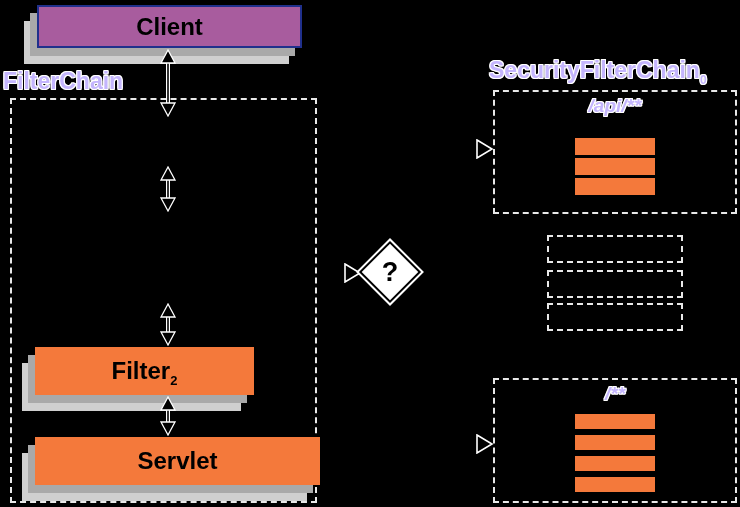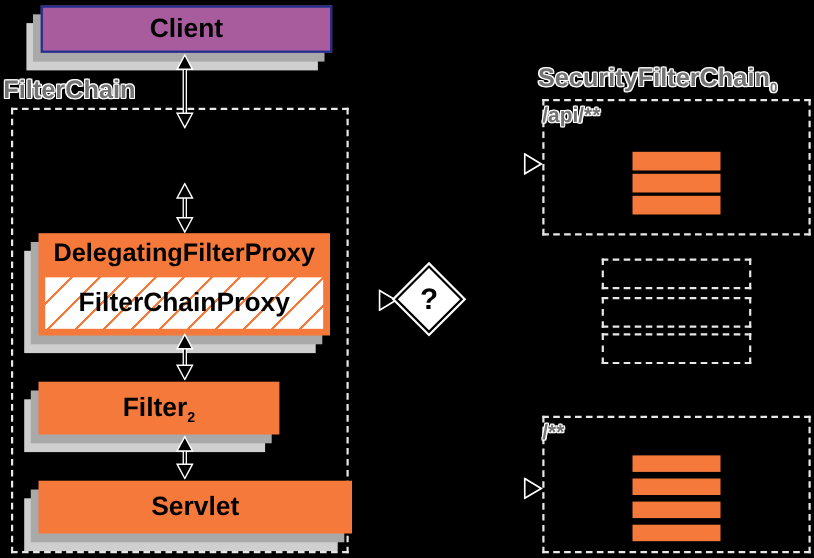--- a/index.html
+++ b/index.html
@@ -20,28 +20,28 @@
   .face.delegating{flex-direction:column;justify-content:flex-start;font-size:23px;padding-top:4px;box-sizing:border-box;}
   .inner-hatch{
     position:absolute;left:3px;right:3px;bottom:3px;height:47px;
     border:3px solid var(--orange,#f4793b);
     background:repeating-linear-gradient(135deg,#fff 0px,#fff 16px,var(--orange,#f4793b) 16px,var(--orange,#f4793b) 18px);
     display:flex;align-items:center;justify-content:center;
     font-weight:bold;font-size:24px;color:#000;
   }
   sub{font-size:13px;line-height:0;}
   .outline{
-    color:#737373;font-weight:bold;
+    color:#c4b5fd;font-weight:bold;
     text-shadow:-1px -1px 0 #fff,0 -1px 0 #fff,1px -1px 0 #fff,-1px 0 0 #fff,
                  1px 0 0 #fff,-1px 1px 0 #fff,0 1px 0 #fff,1px 1px 0 #fff;
   }
   .group-label{font-size:23px;white-space:nowrap;}
   .group-label sub{font-size:12px;}
   .dashed{border:2px dashed var(--dash,#e8e8e8);box-sizing:border-box;background:transparent;}
-  .pattern-label{font-size:19px;white-space:nowrap;}
+  .pattern-label{font-size:19px;font-style:italic;text-align:center;white-space:nowrap;}
   .bars{position:absolute;display:flex;flex-direction:column;}
   .bars-3{gap:3px;}
   .bars-3 .bar{height:17px;background:var(--orange,#f4793b);}
   .bars-4{gap:6px;}
   .bars-4 .bar{height:15px;background:var(--orange,#f4793b);}
   .diamond{
     position:absolute;width:44px;height:44px;background:#fff;
     border:2px solid #000;box-sizing:border-box;transform:rotate(45deg);
     box-shadow:0 0 0 2px #fff;
   }
@@ -62,30 +62,20 @@
 
   <div class="stack" style="left:37px;top:5px;width:265px;height:43px;border-radius:20px;">
     <div class="sh2"></div>
     <div class="sh1"></div>
     <div class="face client">
       <span>Client</span>
     </div>
   </div>
 
 
-  <div class="stack" style="left:35px;top:212px;width:265px;height:93px;">
-    <div class="sh2"></div>
-    <div class="sh1"></div>
-    <div class="face orange delegating">
-      <span>DelegatingFilterProxy</span>
-      <div class="inner-hatch">
-        <span>FilterChainProxy</span>
-      </div>
-    </div>
-  </div>
 
   <div class="stack" style="left:35px;top:347px;width:219px;height:48px;">
     <div class="sh2"></div>
     <div class="sh1"></div>
     <div class="face orange">
       <span><span>Filter</span><sub>2</sub></span>
     </div>
   </div>
 
   <div class="stack" style="left:35px;top:437px;width:265px;height:48px;padding-left:20px;">

